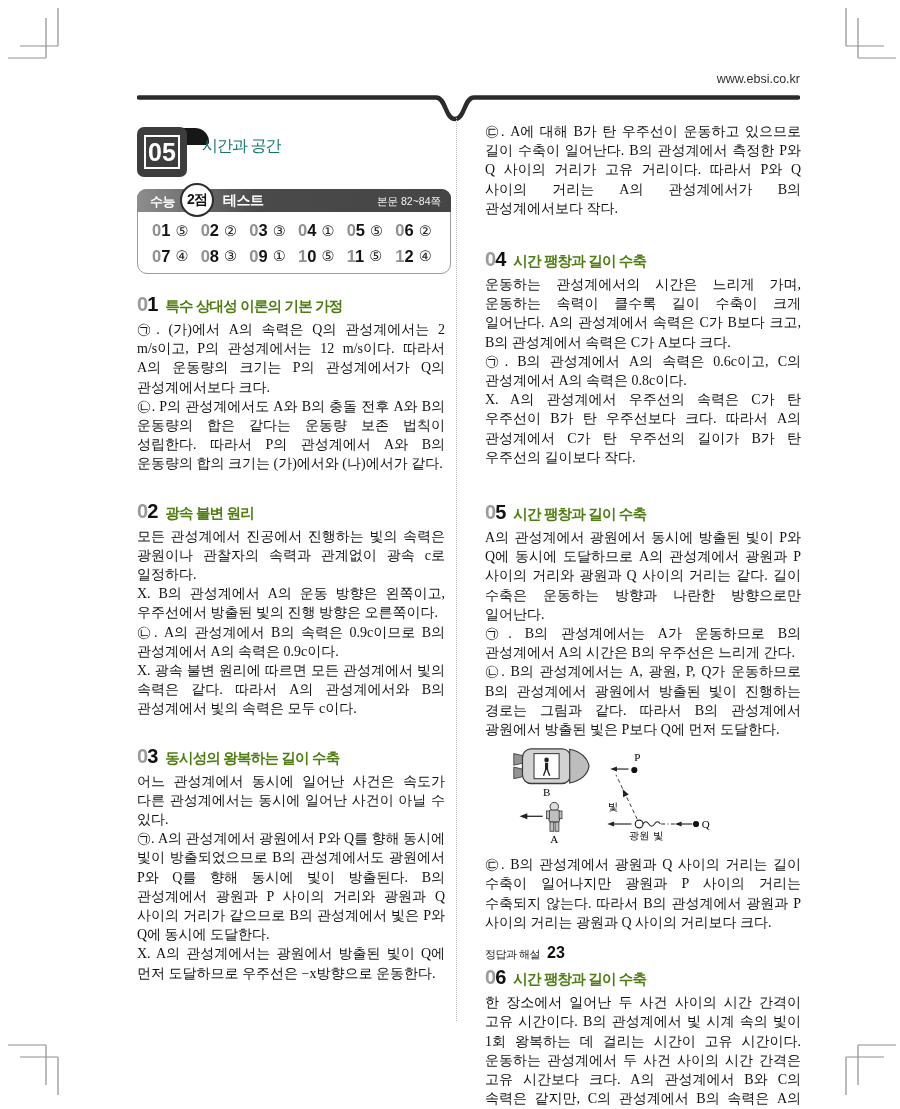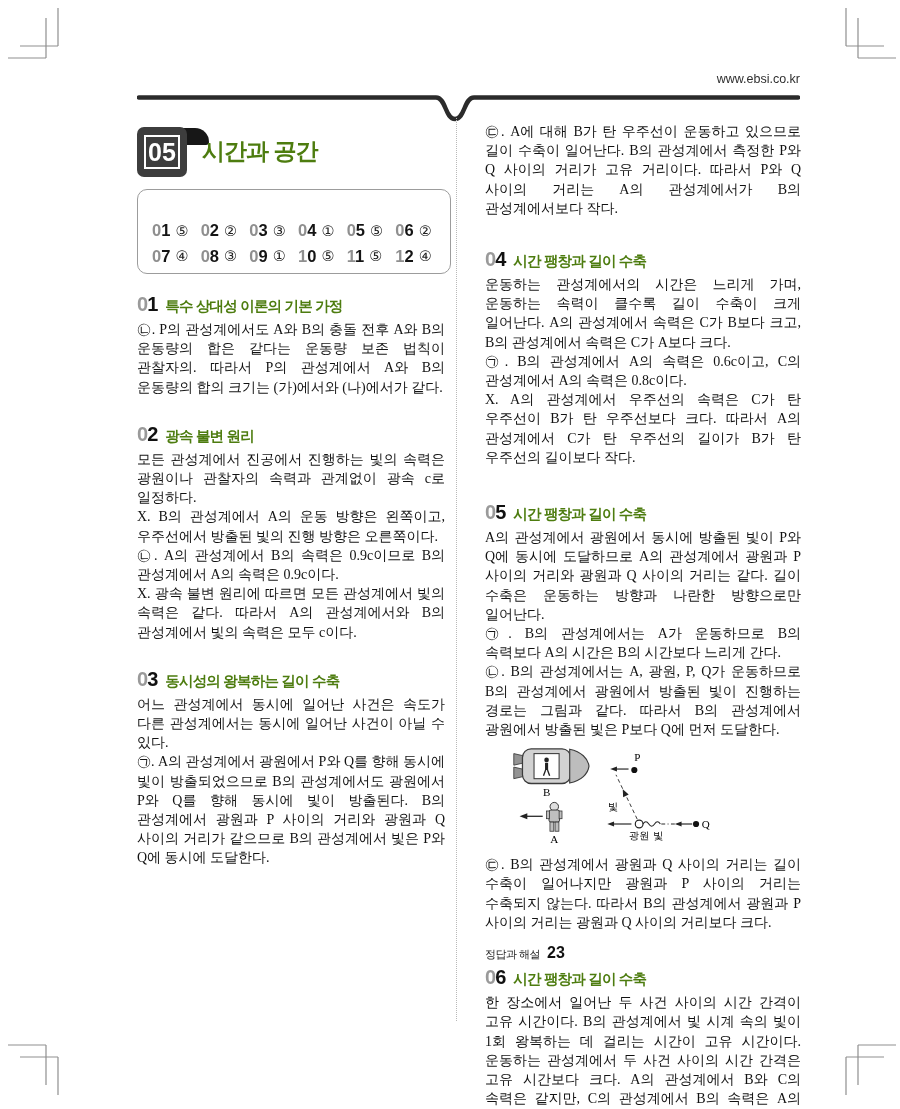--- a/index.html
+++ b/index.html
@@ -18,22 +18,22 @@
   .top-rule{position:absolute;left:137px;top:94px;width:663px;height:30px;}
   .col-divider{position:absolute;left:456px;top:118px;height:903px;border-left:1px dotted #b8b8b8;}
   
   .badge{position:absolute;left:137px;top:127px;width:50px;height:50px;background:#3d3d3d;border-radius:7px;}
   .badge-inner{position:absolute;left:7px;top:8px;right:7px;bottom:8px;border:2px solid #fff;
                display:flex;align-items:center;justify-content:center;
                font-family:"Liberation Sans","DejaVu Sans",sans-serif;font-weight:bold;font-size:25px;color:#fff;}
   .badge-curl{position:absolute;left:181px;top:128px;width:28px;height:17px;background:#171717;
               border-radius:2px 14px 3px 0;}
   .chapter-title{position:absolute;left:202px;top:136px;
-                 font-family:"Liberation Sans","DejaVu Sans",sans-serif;font-weight:bold;
-                 font-size:23px;letter-spacing:-1px;color:#4d7c0f;}
+                 font-family:"Liberation Sans","DejaVu Sans",sans-serif;font-weight:normal;
+                 font-size:16px;letter-spacing:-1px;color:#0f766e;}
   
   .answer-card{position:absolute;left:137px;top:189px;width:312px;height:83px;
                border:1.5px solid #9c9c9c;border-radius:10px;background:#fff;}
   .band{position:absolute;left:-1px;top:-1px;right:-1px;height:23px;border-radius:9px 9px 0 0;
         background:linear-gradient(90deg,#8d8d8d 0%,#6f6f6f 18%,#4a4a4a 38%,#454545 100%);
         font-family:"Liberation Sans","DejaVu Sans",sans-serif;color:#fff;}
   .band-exam{position:absolute;left:13px;top:4px;font-size:13px;font-weight:bold;letter-spacing:-0.5px;}
   .band-circle{position:absolute;left:43px;top:-6px;width:30px;height:30px;border-radius:50%;
                background:#fff;border:2.5px solid #2c2c2c;display:flex;align-items:center;justify-content:center;
                color:#111;font-weight:bold;font-size:14px;letter-spacing:-1px;}
@@ -110,20 +110,26 @@
   </div>
   <div class="col-divider"></div>
 
   <div class="badge-curl"></div>
   <div class="badge">
     <div class="badge-inner">05</div>
   </div>
   <div class="chapter-title">시간과 공간</div>
 
   <div class="answer-card">
+    <div class="band">
+      <span class="band-exam">수능</span>
+      <span class="band-circle">2점</span>
+      <span class="band-test">테스트</span>
+      <span class="band-ref">본문 82~84쪽</span>
+    </div>
     <div class="answers">
       <div class="ans">
           <span class="no"><span class="d1">0</span><span class="d2">1</span></span>
           <span class="ch">⑤</span>
         </div>
       <div class="ans">
           <span class="no"><span class="d1">0</span><span class="d2">2</span></span>
           <span class="ch">②</span>
         </div>
       <div class="ans">
@@ -170,21 +176,22 @@
   </div>
 
   <div class="col col-left">
 
     <div class="section">
       <div class="sec-head">
         <span class="sec-num"><span class="d1">0</span><span class="d2">1</span></span>
         <span class="sec-title">특수 상대성 이론의 기본 가정</span>
       </div>
       <div class="body">
-        <p>㉡. P의 관성계에서도 A와 B의 충돌 전후 A와 B의 운동량의 합은 같다는 운동량 보존 법칙이 관찰자의. 따라서 P의 관성계에서 A와 B의 운동량의 합의 크기는 (가)에서와 (나)에서가 같다.</p>
+        <p>㉠. (가)에서 A의 속력은 Q의 관성계에서는 2 m/s이고, P의 관성계에서는 12 m/s이다. 따라서 A의 운동량의 크기는 P의 관성계에서가 Q의 관성계에서보다 크다.</p>
+        <p>㉡. P의 관성계에서도 A와 B의 충돌 전후 A와 B의 운동량의 합은 같다는 운동량 보존 법칙이 성립한다. 따라서 P의 관성계에서 A와 B의 운동량의 합의 크기는 (가)에서와 (나)에서가 같다.</p>
       </div>
     </div>
 
     <div class="section gap26">
       <div class="sec-head">
         <span class="sec-num"><span class="d1">0</span><span class="d2">2</span></span>
         <span class="sec-title">광속 불변 원리</span>
       </div>
       <div class="body">
         <p>모든 관성계에서 진공에서 진행하는 빛의 속력은 광원이나 관찰자의 속력과 관계없이 광속 c로 일정하다.</p>
@@ -195,20 +202,21 @@
     </div>
 
     <div class="section gap26">
       <div class="sec-head">
         <span class="sec-num"><span class="d1">0</span><span class="d2">3</span></span>
         <span class="sec-title">동시성의 왕복하는 길이 수축</span>
       </div>
       <div class="body">
         <p>어느 관성계에서 동시에 일어난 사건은 속도가 다른 관성계에서는 동시에 일어난 사건이 아닐 수 있다.</p>
         <p>㉠. A의 관성계에서 광원에서 P와 Q를 향해 동시에 빛이 방출되었으므로 B의 관성계에서도 광원에서 P와 Q를 향해 동시에 빛이 방출된다. B의 관성계에서 광원과 P 사이의 거리와 광원과 Q 사이의 거리가 같으므로 B의 관성계에서 빛은 P와 Q에 동시에 도달한다.</p>
+        <p>X. A의 관성계에서는 광원에서 방출된 빛이 Q에 먼저 도달하므로 우주선은 −x방향으로 운동한다.</p>
       </div>
     </div>
 
   </div>
 
   <div class="col col-right">
 
     <div class="body">
       <p>㉢. A에 대해 B가 탄 우주선이 운동하고 있으므로 길이 수축이 일어난다. B의 관성계에서 측정한 P와 Q 사이의 거리가 고유 거리이다. 따라서 P와 Q 사이의 거리는 A의 관성계에서가 B의 관성계에서보다 작다.</p>
     </div>
@@ -225,21 +233,21 @@
       </div>
     </div>
 
     <div class="section gap34">
       <div class="sec-head">
         <span class="sec-num"><span class="d1">0</span><span class="d2">5</span></span>
         <span class="sec-title">시간 팽창과 길이 수축</span>
       </div>
       <div class="body">
         <p>A의 관성계에서 광원에서 동시에 방출된 빛이 P와 Q에 동시에 도달하므로 A의 관성계에서 광원과 P 사이의 거리와 광원과 Q 사이의 거리는 같다. 길이 수축은 운동하는 방향과 나란한 방향으로만 일어난다.</p>
-        <p>㉠. B의 관성계에서는 A가 운동하므로 B의 속력보다 A의 시간은 B의 시간보다 느리게 간다.</p>
+        <p>㉠. B의 관성계에서는 A가 운동하므로 B의 관성계에서 A의 시간은 B의 우주선은 느리게 간다.</p>
         <p>㉡. B의 관성계에서는 A, 광원, P, Q가 운동하므로 B의 관성계에서 광원에서 방출된 빛이 진행하는 경로는 그림과 같다. 따라서 B의 관성계에서 광원에서 방출된 빛은 P보다 Q에 먼저 도달한다.</p>
 
         <div class="figure">
           <svg width="272" height="108" viewBox="0 0 280 112">
 
             <g>
               <path d="M6,11 L17,13.5 L17,20.5 L6,23 Z" fill="#949494" stroke="#3c3c3c" stroke-width="0.9"></path>
               <path d="M6,25 L17,27.5 L17,34.5 L6,37 Z" fill="#949494" stroke="#3c3c3c" stroke-width="0.9"></path>
               <rect x="15" y="6" width="50" height="36" rx="9" fill="#d2d2d2" stroke="#3c3c3c" stroke-width="1.3"></rect>
               <rect x="27" y="11" width="26" height="26" fill="#ffffff" stroke="#3c3c3c" stroke-width="1.1"></rect>

